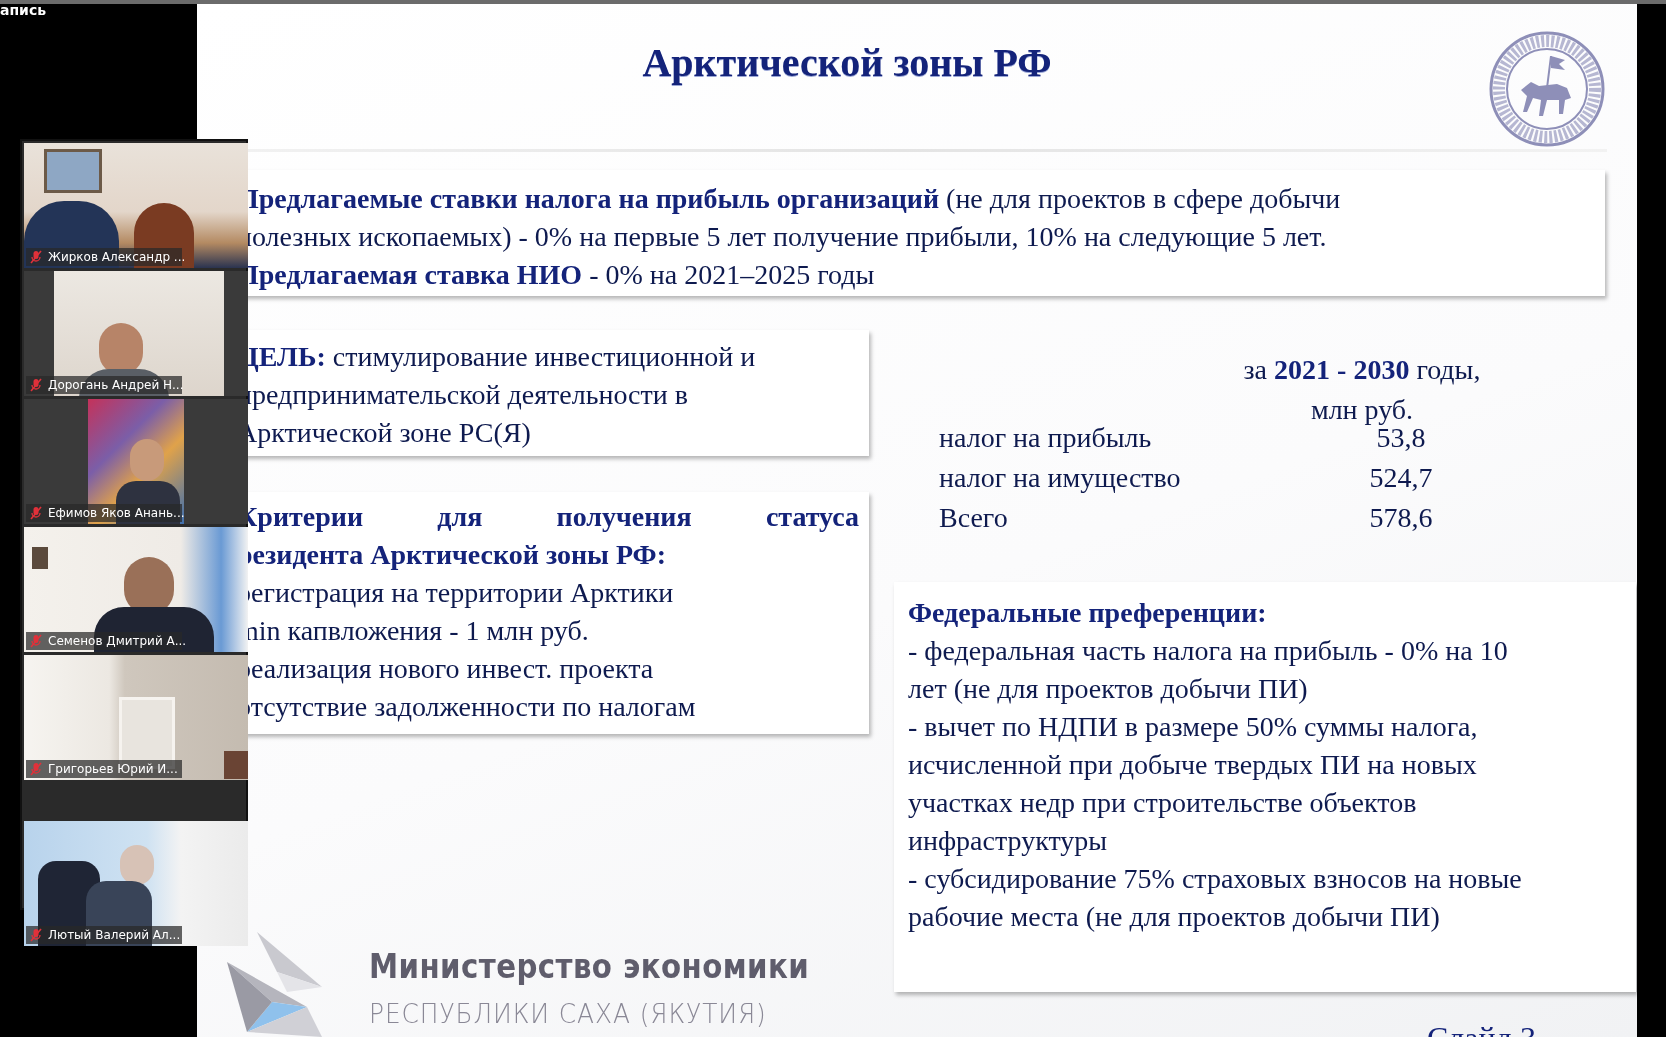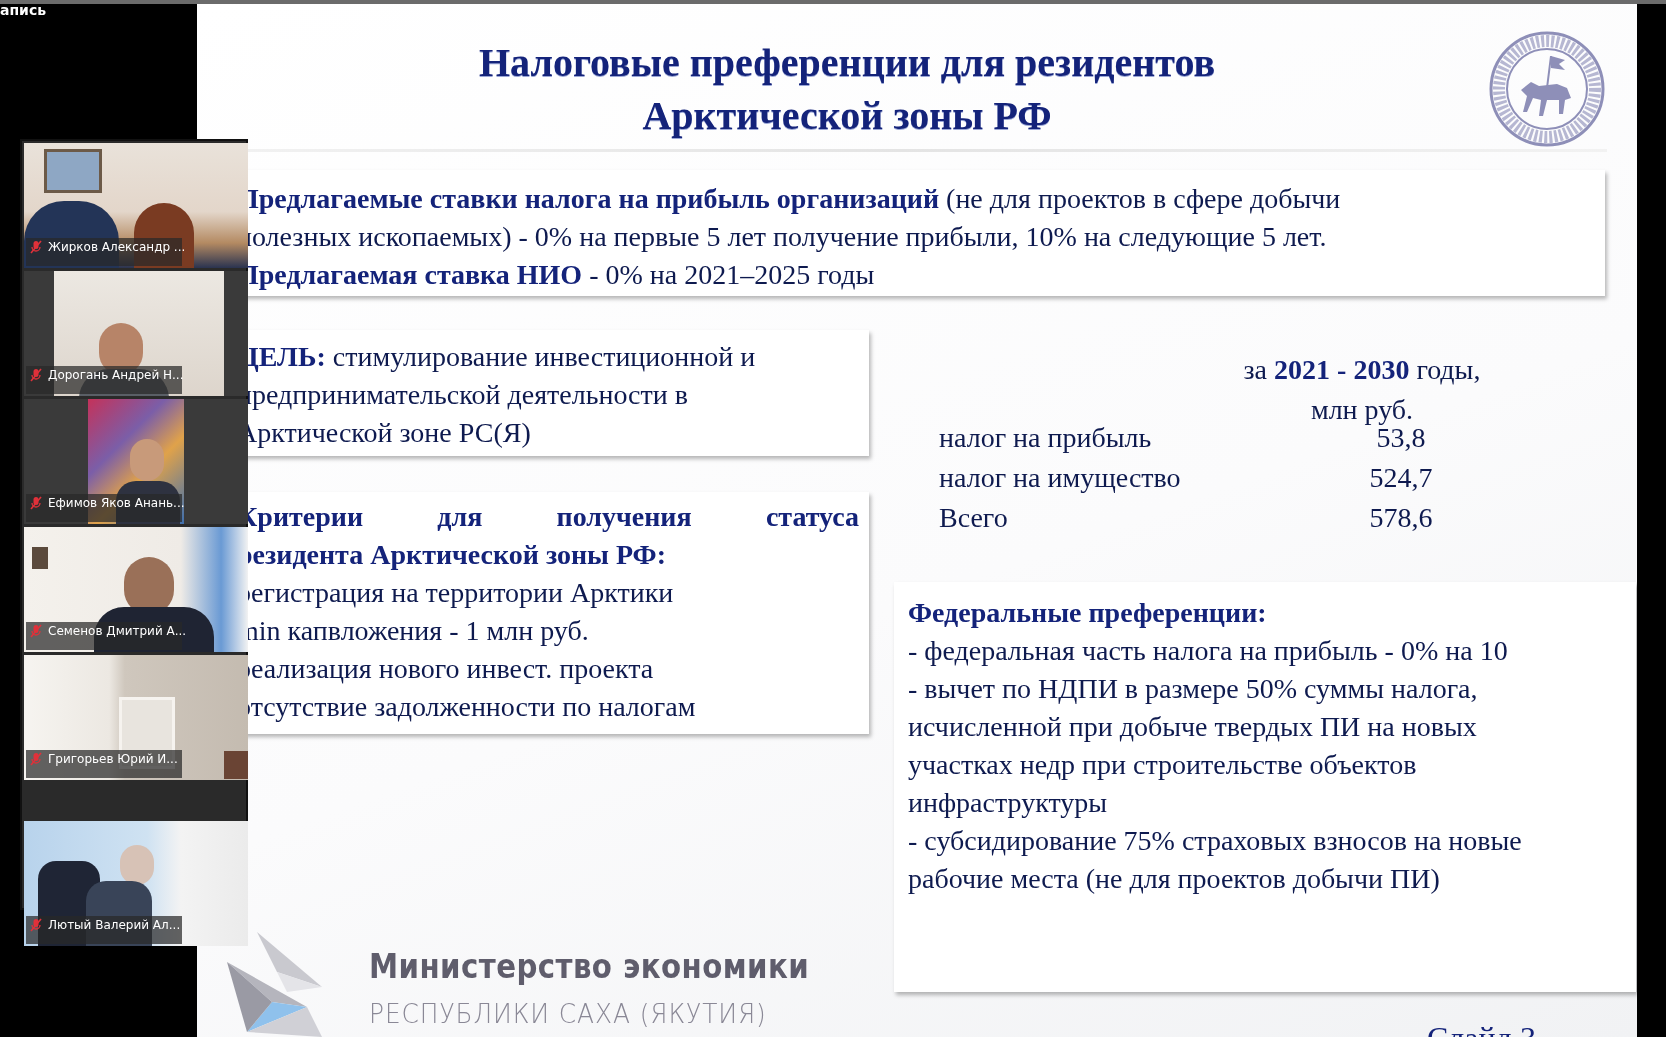--- a/index.html
+++ b/index.html
@@ -21,32 +21,31 @@
   .stats .hdr { position:absolute; left:320px; top:0; width:290px; text-align:center;margin-top:16px; }
   .stats .row { position:absolute; left:42px; width:560px; }
   .stats .row .v { position:absolute; left:397px; width:130px; text-align:center; top:0; }
   .ministry { position:absolute; left:30px; top:928px; width:520px; height:110px; }
   .min-name { position:absolute; left:142px; top:14px; font-family:"DejaVu Sans", sans-serif; font-size:34px; font-weight:bold; color:#5f5d6c; transform:scaleX(0.86); transform-origin:left; white-space:nowrap; letter-spacing:0.5px; }
   .min-sub { position:absolute; left:142px; top:66px; font-family:"DejaVu Sans", sans-serif; font-size:27px; font-weight:200; color:#8a8896; transform:scaleX(0.92); transform-origin:left; white-space:nowrap; letter-spacing:1px; }
   .slide-num { position:absolute; left:1230px; top:1016px; color:#14237a; font-size:32px; white-space:nowrap; }
   .tiles { position:absolute; left:20px; top:139px; width:228px; height:771px; border:2px solid #111; background:#2a2a2a; box-sizing:border-box; }
   .tile { position:absolute; left:2px; width:224px; height:125px; overflow:hidden; background:#333; }
   .tile .scene { position:absolute; inset:0; }
-  .tile .name { position:absolute; left:2px; bottom:2px; height:28px; background:rgba(40,40,40,0.72); color:#fff; font-family:"DejaVu Sans", sans-serif; font-size:12px; line-height:18px; padding:0 4px 0 22px; white-space:nowrap; max-width:156px; box-sizing:border-box; }
+  .tile .name { position:absolute; left:2px; bottom:2px; height:18px; background:rgba(40,40,40,0.72); color:#fff; font-family:"DejaVu Sans", sans-serif; font-size:12px; line-height:18px; padding:0 4px 0 22px; white-space:nowrap; max-width:156px; box-sizing:border-box; }
   .tile .mic { position:absolute; left:4px; top:2px; width:12px; height:14px; }
 </style>
 </head>
 <body>
 
 <div class="topbar"></div>
 <div class="rec-label">апись</div>
 
 <div class="slide">
   <div class="slide-title">
-    <div>Налоговые преференции для резидентов</div>
     <div>Арктической зоны РФ</div>
   </div>
   <div class="title-rule"></div>
 
   <svg class="emblem" viewBox="0 0 120 118">
     <circle cx="60" cy="59" r="56" fill="none" stroke="#8e8fb8" stroke-width="3"></circle>
     <circle cx="60" cy="59" r="40" fill="none" stroke="#8e8fb8" stroke-width="2"></circle>
     <circle cx="60" cy="59" r="48" fill="none" stroke="#b6b7d2" stroke-width="12" stroke-dasharray="3 2"></circle>
     <path d="M34 60 L44 52 L52 56 L70 54 L80 58 L84 68 L78 70 L76 84 L72 84 L72 70 L60 70 L56 86 L52 86 L54 70 L46 68 L40 82 L36 82 L40 66 Z" fill="#8e8fb8"></path>
     <line x1="64" y1="26" x2="60" y2="58" stroke="#8e8fb8" stroke-width="2"></line>
@@ -89,20 +88,21 @@
     </div>
     <div class="row" style="top:164px">
       <span>Всего</span>
       <span class="v">578,6</span>
     </div>
   </div>
 
   <div class="box box4">
     <div class="b">Федеральные преференции:</div>
     <div>- федеральная часть налога на прибыль - 0% на 10</div>
+    <div>лет (не для проектов добычи ПИ)</div>
     <div>- вычет по НДПИ в размере 50% суммы налога,</div>
     <div>исчисленной при добыче твердых ПИ на новых</div>
     <div>участках недр при строительстве объектов</div>
     <div>инфраструктуры</div>
     <div>- субсидирование 75% страховых взносов на новые</div>
     <div>рабочие места (не для проектов добычи ПИ)</div>
   </div>
 
   <div class="ministry">
     <svg style="position:absolute;left:0;top:0" width="130" height="110" viewBox="0 0 130 110">

